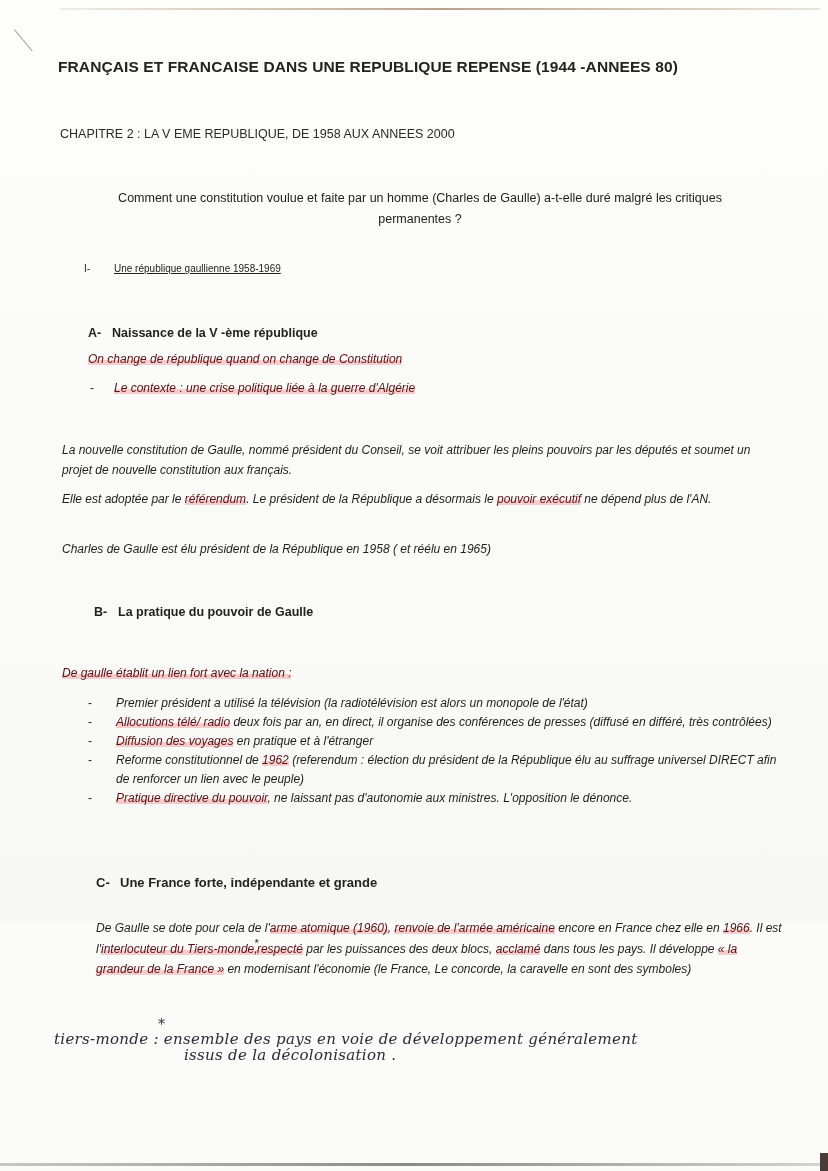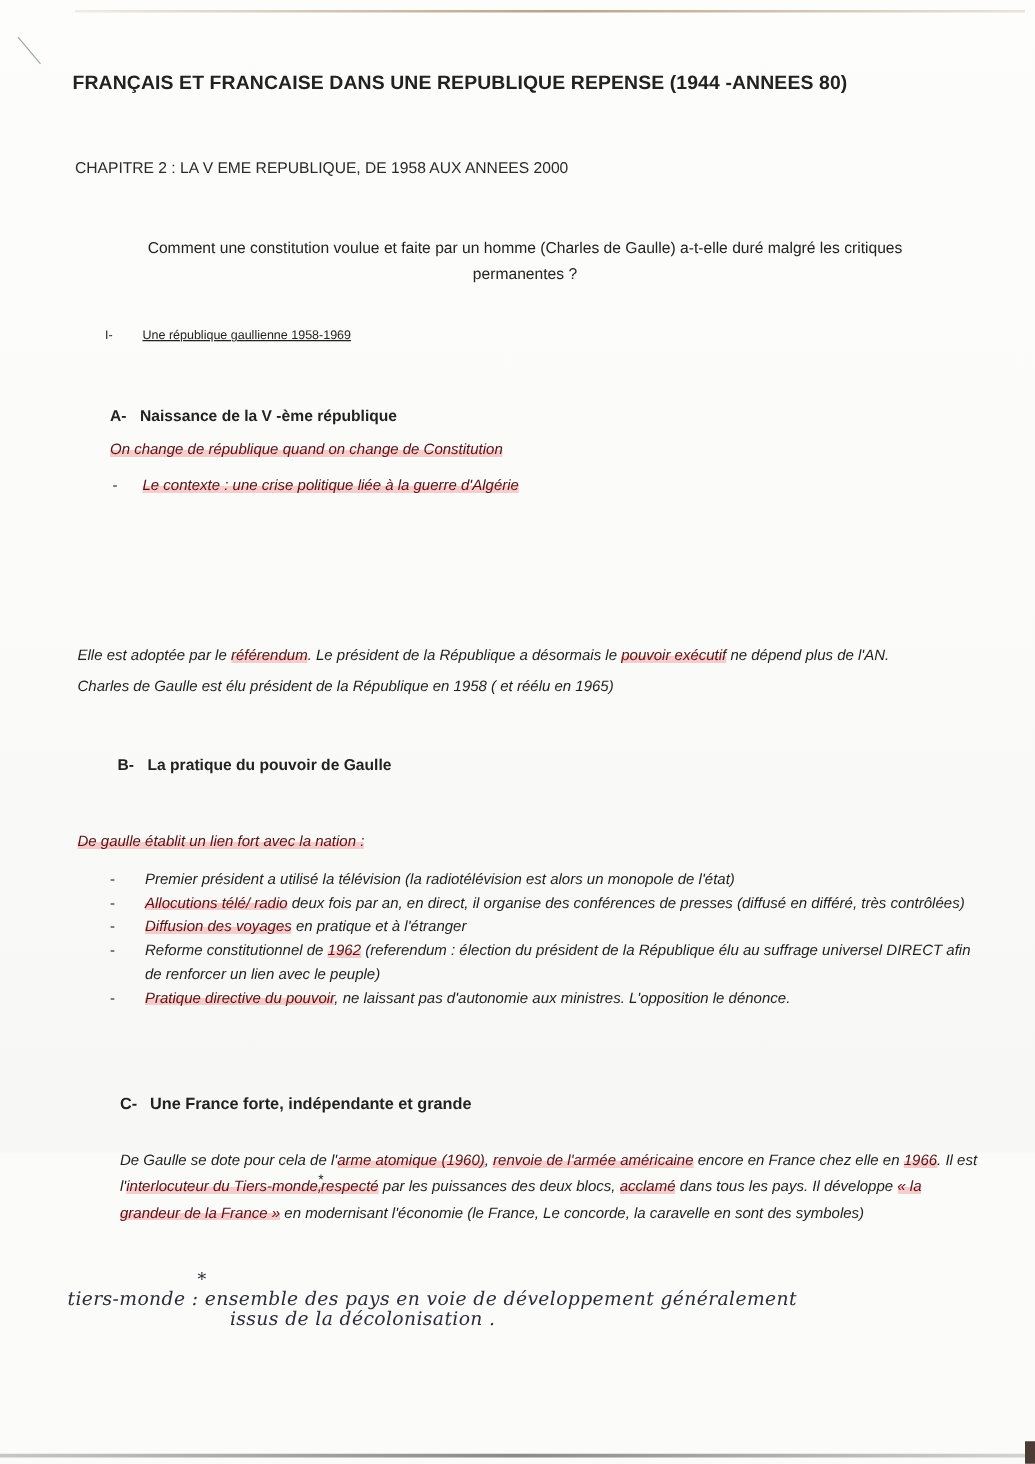--- a/index.html
+++ b/index.html
@@ -95,22 +95,23 @@
 
   <div class="abs it" style="left:88px; top:352px;">
     <span class="hl">On change de république quand on change de Constitution</span>
   </div>
 
   <div class="abs it" style="left:90px; top:381px;">
     <span style="display:inline-block;width:24px;font-style:normal;">-</span><span class="hl">Le contexte : une crise politique liée à la guerre d'Algérie</span>
   </div>
 
 
+  <div class="para" style="top:440px;">La nouvelle constitution de Gaulle, nommé président du Conseil, se voit attribuer les pleins pouvoirs par les députés et soumet un projet de nouvelle constitution aux français.</div>
 
-  <div class="para" style="top:489px;margin-top:25px;">
+  <div class="para" style="top:489px;">
     <span>Elle est adoptée par le </span><span class="hl">référendum</span><span>. Le président de la République a désormais le </span><span class="hl">pouvoir exécutif</span><span> ne dépend plus de l'AN.</span>
   </div>
 
   <div class="para" style="top:539px;">Charles de Gaulle est élu président de la République en 1958 ( et réélu en 1965)</div>
 
   <div class="abs section" style="left:94px; top:605px;">
     <span class="letter">B-</span><span>La pratique du pouvoir de Gaulle</span>
   </div>
 
   <div class="abs it" style="left:62px; top:666px;">

